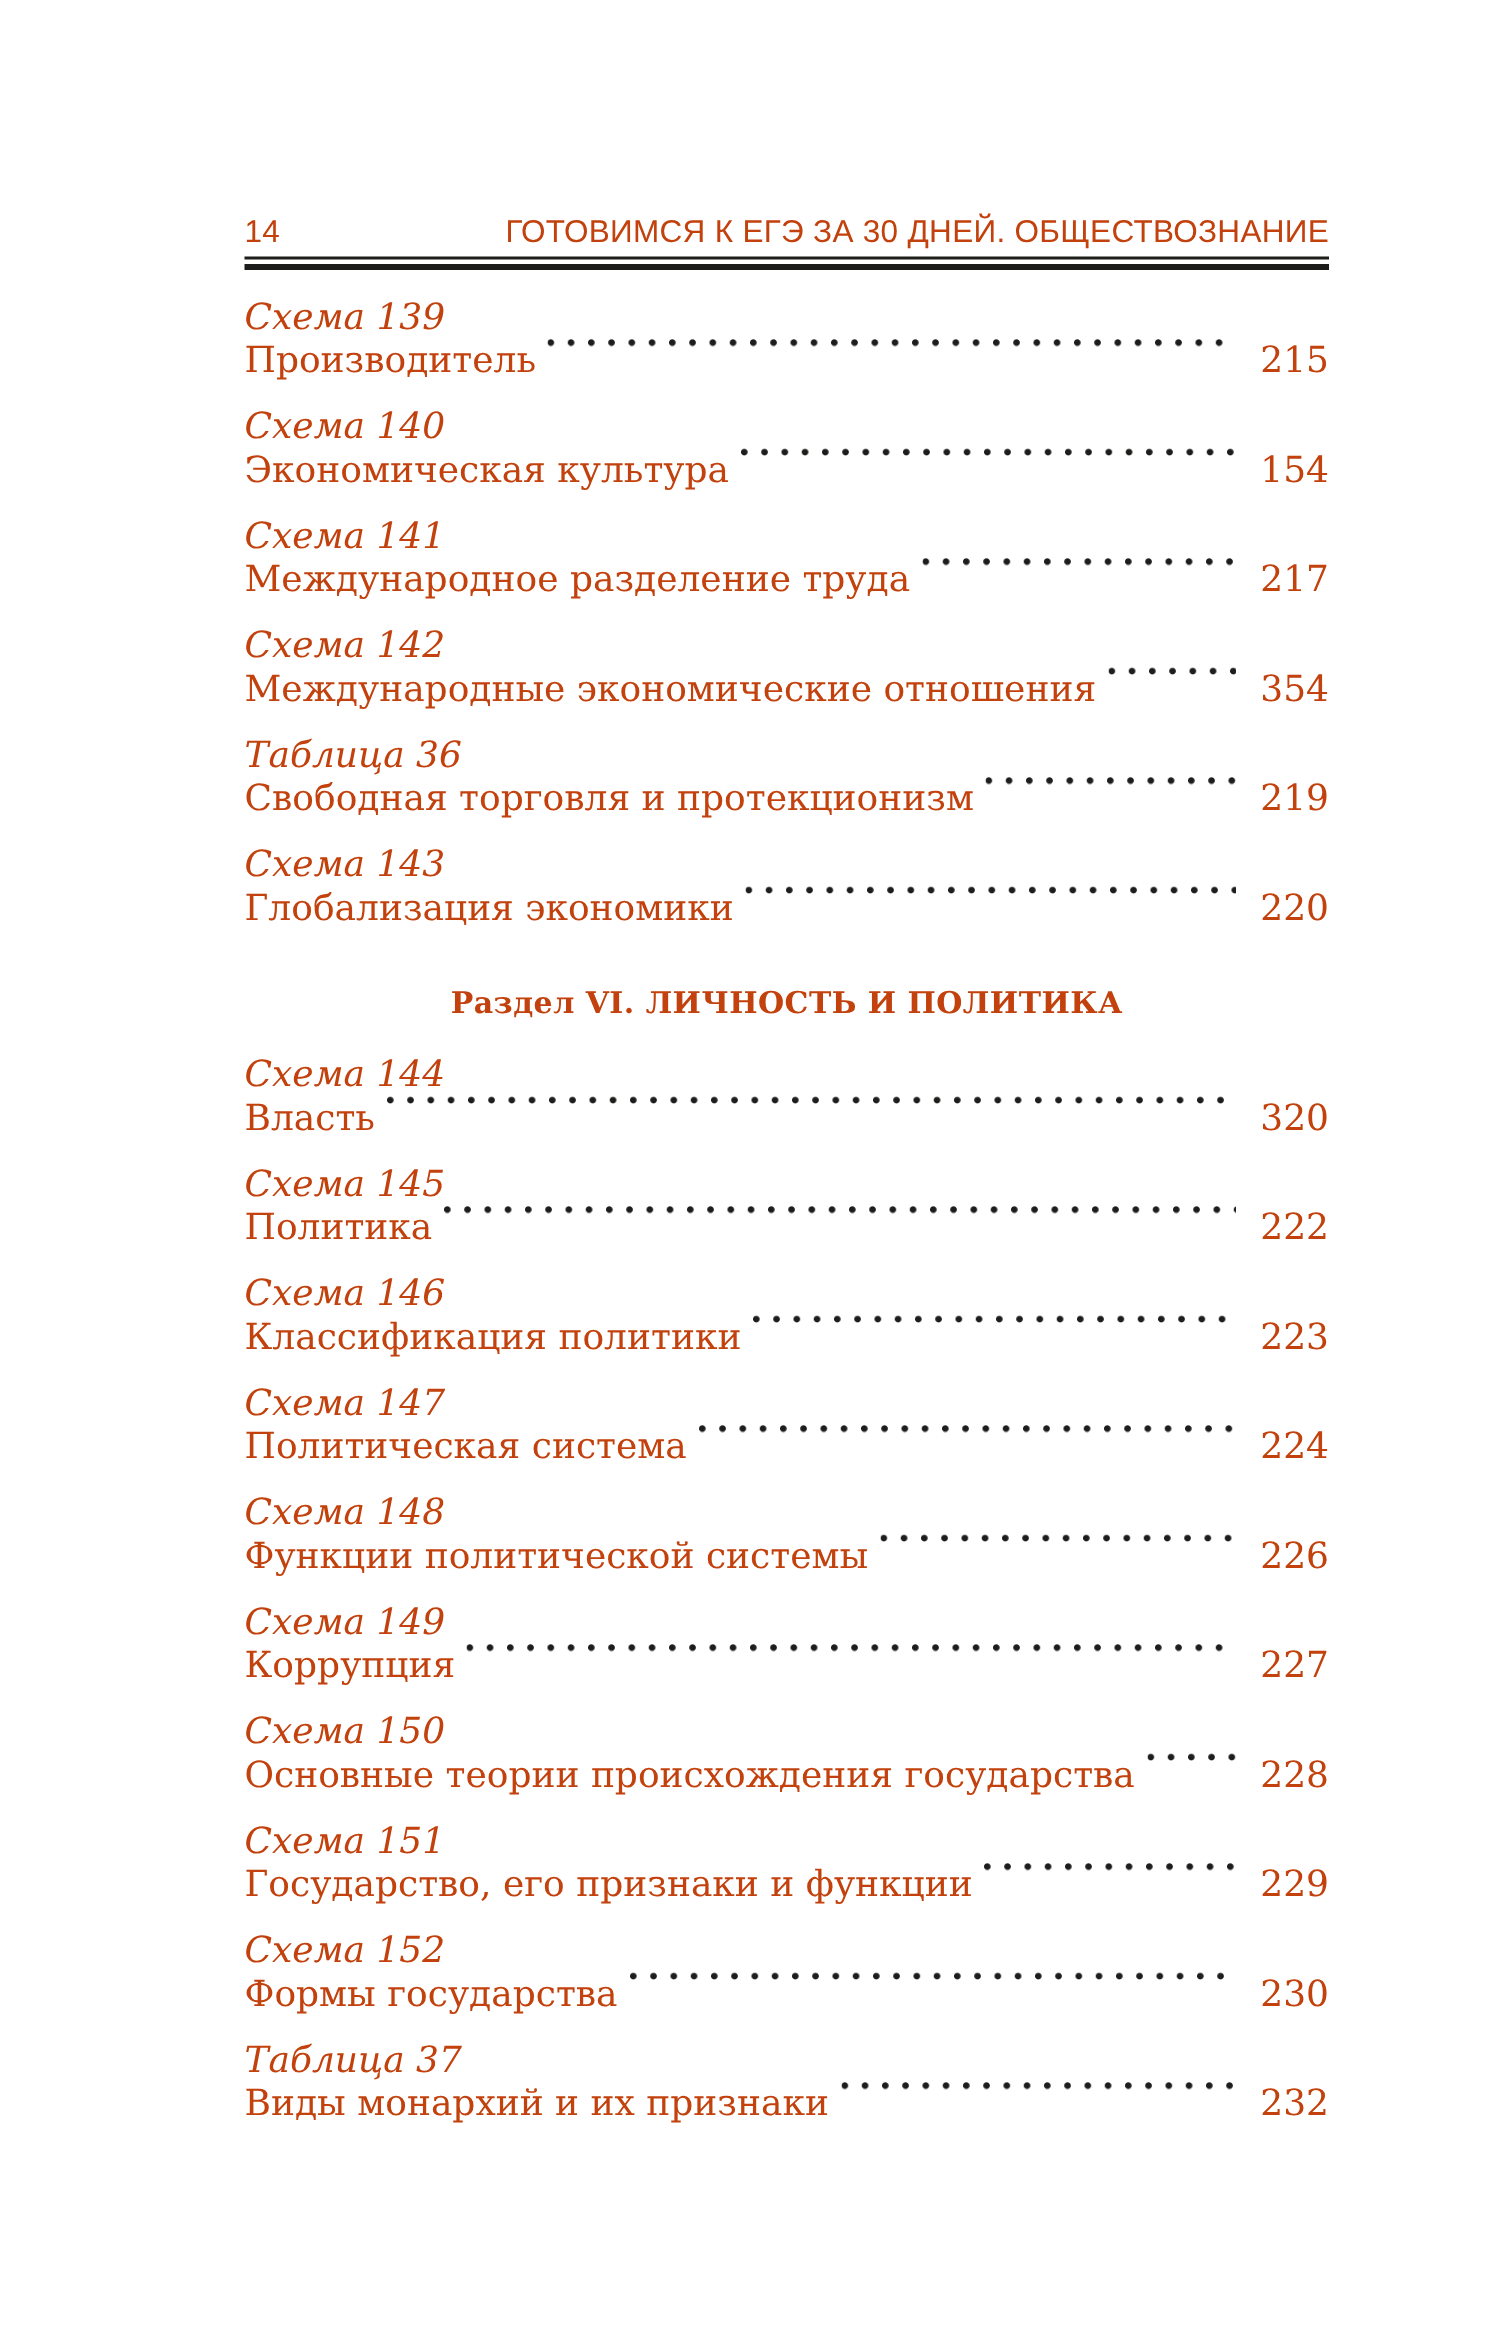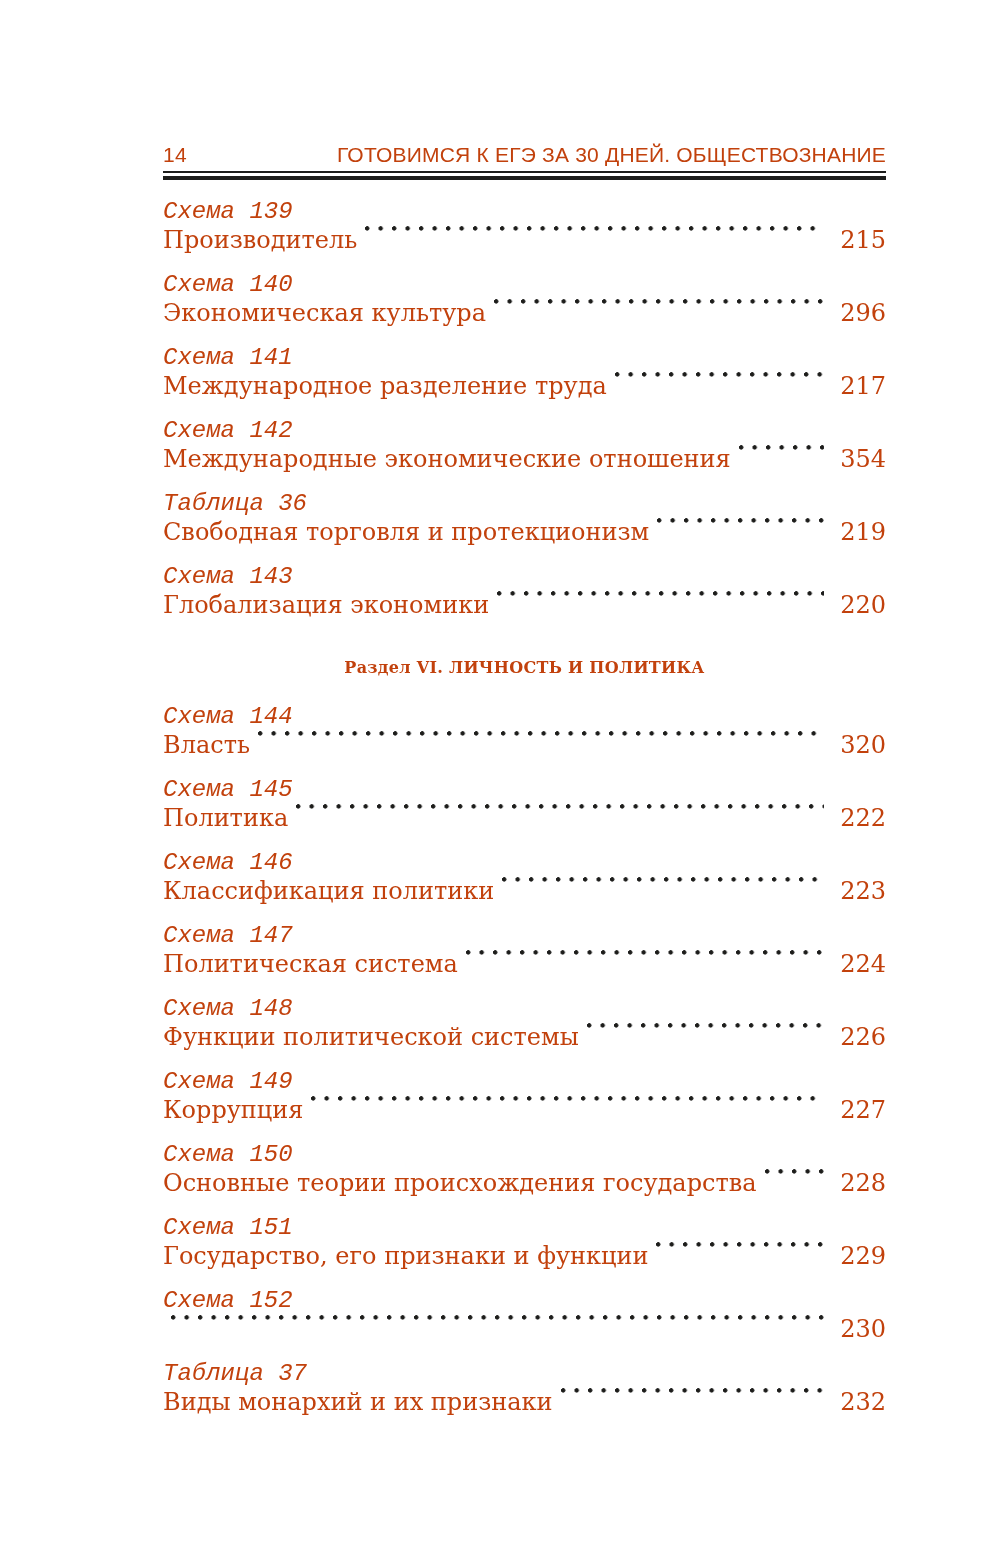--- a/index.html
+++ b/index.html
@@ -40,21 +40,20 @@
   .toc {
     margin-top: 17px;
     font-size: 24px;
     line-height: 29px;
   }
   .toc-entry {
     margin-bottom: 15px;
   }
   .entry-label {
     font-style: italic;
-    font-family: Liberation Mono, monospace;
   }
   .entry-row {
     display: flex;
     align-items: flex-start;
   }
   .entry-title {
     white-space: nowrap;
   }
   .leader {
     flex: 1 1 auto;
@@ -67,21 +66,21 @@
     background-position: left bottom;
   }
   .entry-page {
     min-width: 46px;
     text-align: right;
     white-space: nowrap;
   }
   .section-heading {
     text-align: center;
     font-weight: bold;
-    font-size: 16px;
+    font-size: 20px;
     line-height: 30px;
     margin-top: 33px;
     margin-bottom: 19px;
     letter-spacing: 0.3px;
   }
 </style>
 </head>
 <body>
 
 <div class="page">
@@ -102,21 +101,21 @@
           <span class="leader"></span>
           <span class="entry-page">215</span>
         </div>
       </div>
 
       <div class="toc-entry">
         <div class="entry-label">Схема 140</div>
         <div class="entry-row">
           <span class="entry-title">Экономическая культура</span>
           <span class="leader"></span>
-          <span class="entry-page">296</span>
+          <span class="entry-page">154</span>
         </div>
       </div>
 
       <div class="toc-entry">
         <div class="entry-label">Схема 141</div>
         <div class="entry-row">
           <span class="entry-title">Международное разделение труда</span>
           <span class="leader"></span>
           <span class="entry-page">217</span>
         </div>
@@ -219,20 +218,21 @@
         <div class="entry-row">
           <span class="entry-title">Государство, его признаки и функции</span>
           <span class="leader"></span>
           <span class="entry-page">229</span>
         </div>
       </div>
 
       <div class="toc-entry">
         <div class="entry-label">Схема 152</div>
         <div class="entry-row">
+          <span class="entry-title">Формы государства</span>
           <span class="leader"></span>
           <span class="entry-page">230</span>
         </div>
       </div>
 
       <div class="toc-entry">
         <div class="entry-label">Таблица 37</div>
         <div class="entry-row">
           <span class="entry-title">Виды монархий и их признаки</span>
           <span class="leader"></span>

